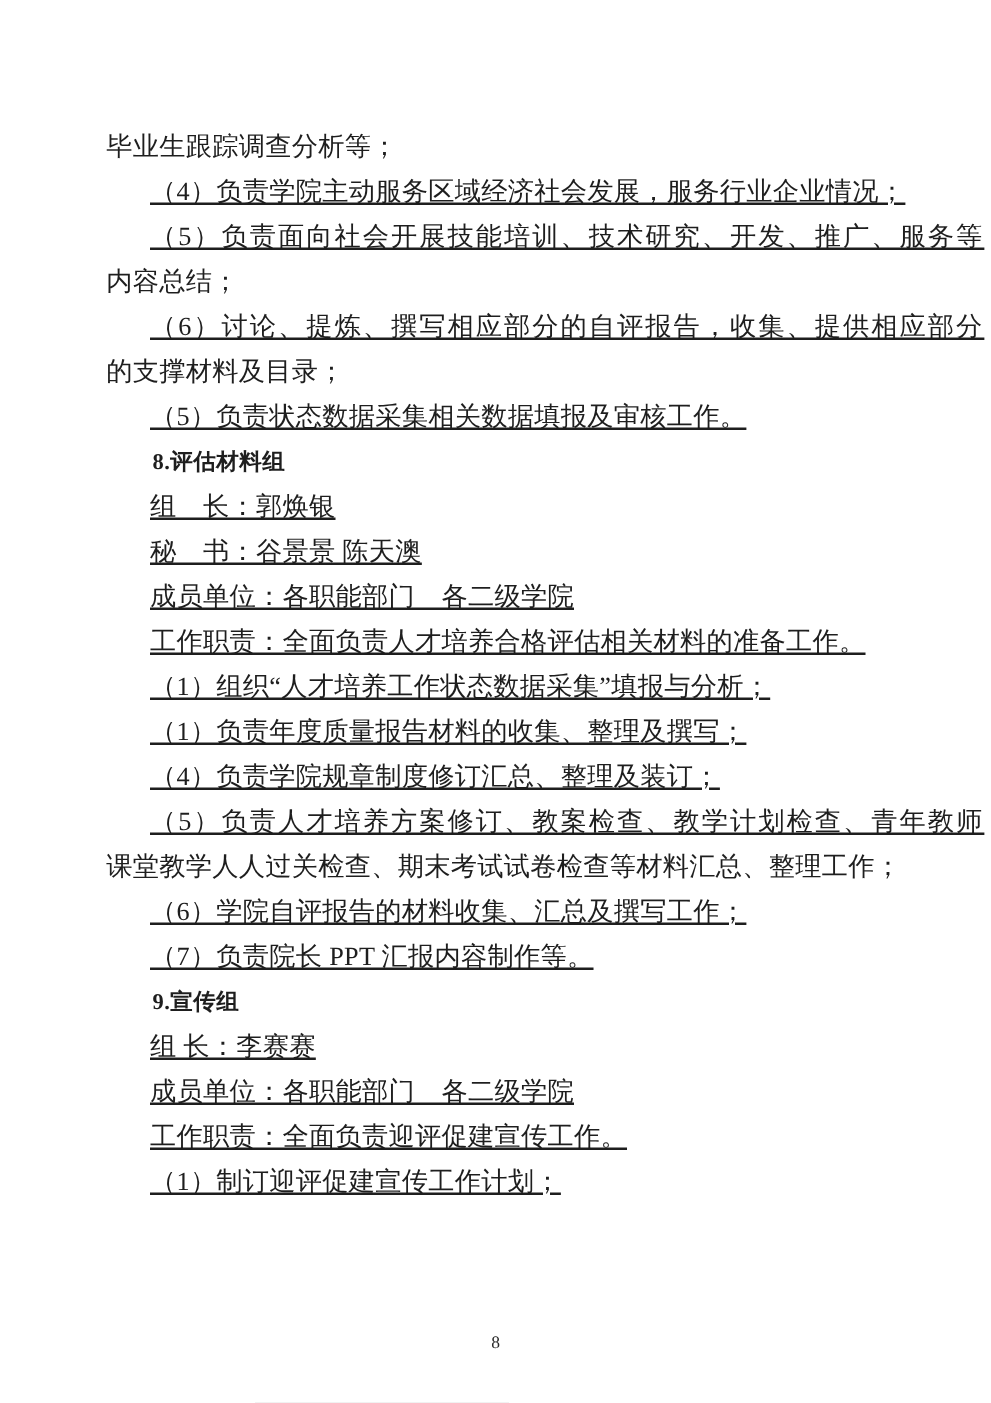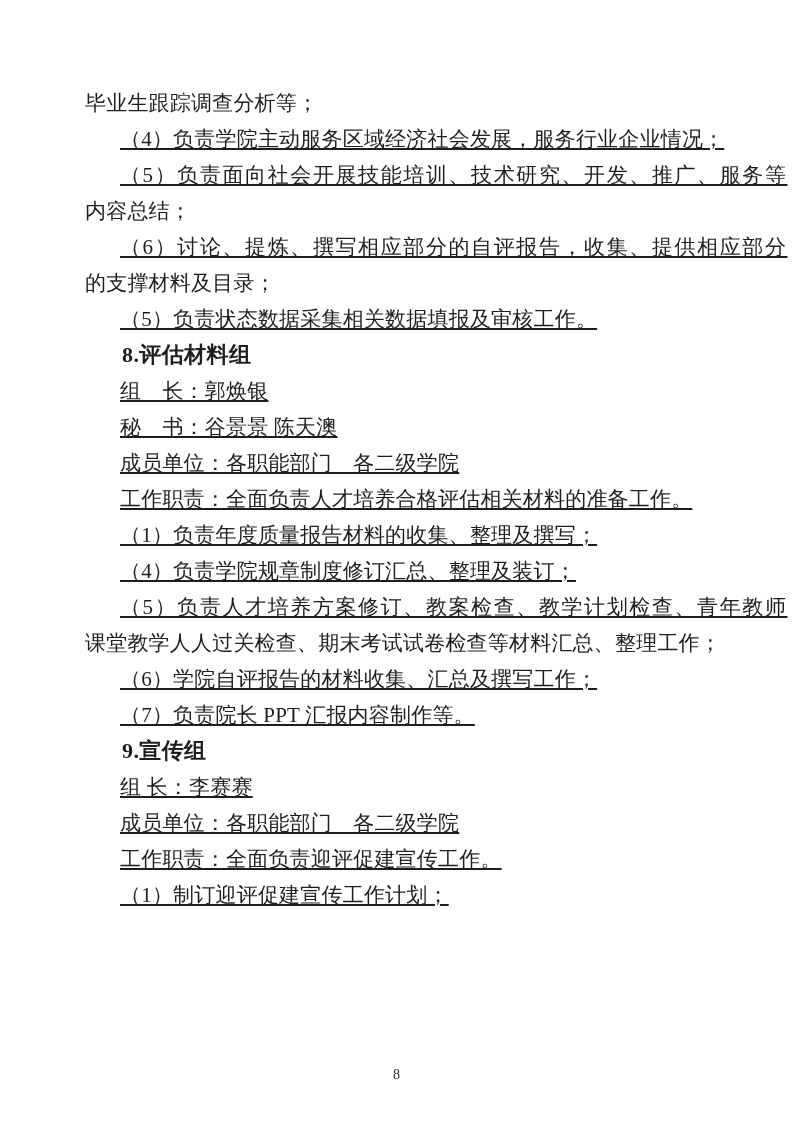--- a/index.html
+++ b/index.html
@@ -13,42 +13,42 @@
     height: 1122px;
     margin: 0 auto;
     background: #ffffff;
     font-family: "Liberation Serif", "DejaVu Serif", serif;
     color: #1e1e1e;
     overflow: hidden;
   }
   .content {
     position: absolute;
     left: 85px;
-    top: 85px;
+    top: 99px;
     width: 625px;
   }
   .line {
     height: 36px;
     line-height: 36px;
     font-size: 21px;
     white-space: nowrap;
     letter-spacing: 0.2px;
   }
   .indent {
     text-indent: 35px;
     text-decoration: underline;
   }
   
   .fill {
     letter-spacing: 1.6px;
   }
   .heading {
     text-indent: 37px;
     font-weight: 700;
-    font-size: 22px;
+    font-size: 18px;
     letter-spacing: 0.4px;
   }
   .footer {
     position: absolute;
     left: 0;
     top: 1062px;
     width: 793px;
     height: 26px;
     line-height: 26px;
     text-align: center;
@@ -66,20 +66,21 @@
     <div class="line indent fill">（5）负责面向社会开展技能培训、技术研究、开发、推广、服务等</div>
     <div class="line">内容总结；</div>
     <div class="line indent fill">（6）讨论、提炼、撰写相应部分的自评报告，收集、提供相应部分</div>
     <div class="line">的支撑材料及目录；</div>
     <div class="line indent">（5）负责状态数据采集相关数据填报及审核工作。</div>
     <div class="line heading">8.评估材料组</div>
     <div class="line indent">组　长：郭焕银</div>
     <div class="line indent">秘　书：谷景景 陈天澳</div>
     <div class="line indent">成员单位：各职能部门　各二级学院</div>
     <div class="line indent">工作职责：全面负责人才培养合格评估相关材料的准备工作。</div>
+    <div class="line indent">（1）组织“人才培养工作状态数据采集”填报与分析；</div>
     <div class="line indent">（1）负责年度质量报告材料的收集、整理及撰写；</div>
     <div class="line indent">（4）负责学院规章制度修订汇总、整理及装订；</div>
     <div class="line indent fill">（5）负责人才培养方案修订、教案检查、教学计划检查、青年教师</div>
     <div class="line">课堂教学人人过关检查、期末考试试卷检查等材料汇总、整理工作；</div>
     <div class="line indent">（6）学院自评报告的材料收集、汇总及撰写工作；</div>
     <div class="line indent">（7）负责院长 PPT 汇报内容制作等。</div>
     <div class="line heading">9.宣传组</div>
     <div class="line indent">组 长：李赛赛</div>
     <div class="line indent">成员单位：各职能部门　各二级学院</div>
     <div class="line indent">工作职责：全面负责迎评促建宣传工作。</div>

